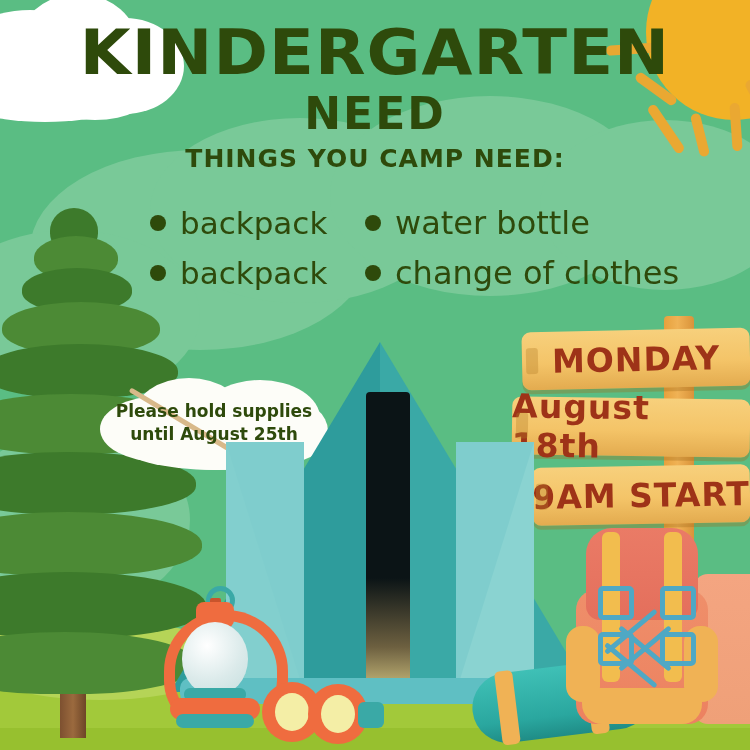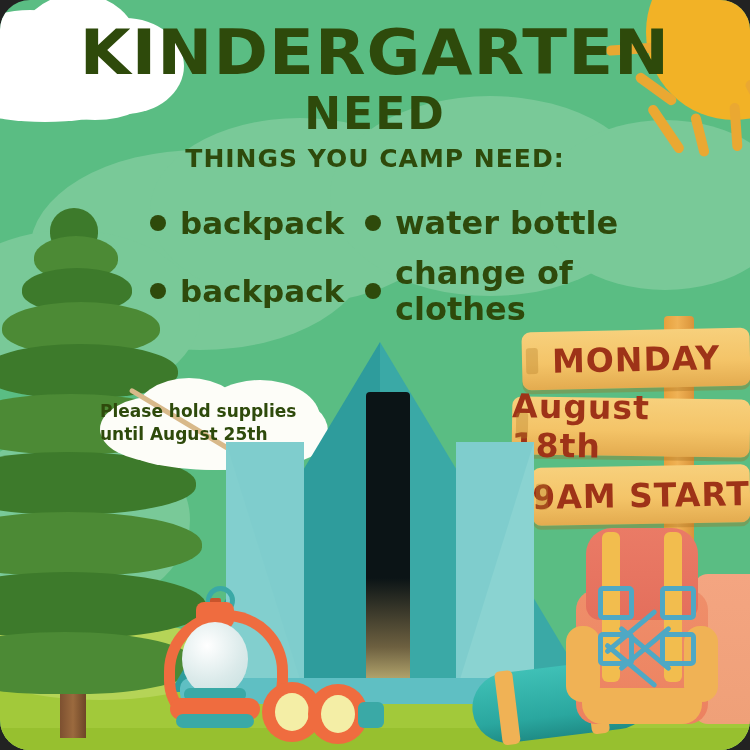--- a/index.html
+++ b/index.html
@@ -1,21 +1,20 @@
 <!DOCTYPE html>
 <html><head>
 <meta charset="utf-8">
 <style>
   html,body{margin:0;padding:0;background:#222;}
   #poster{
     position:relative;width:750px;height:750px;overflow:hidden;
     background:#5abd83;
     font-family:"DejaVu Sans","Liberation Sans",sans-serif;
     user-select:none;
-    border-radius:30px;
   }
   
   .bg-layer{position:absolute;inset:0;overflow:hidden;}
   .soft-cloud{position:absolute;background:#79c998;border-radius:50%;}
   .white-cloud{position:absolute;background:#ffffff;border-radius:50%;}
   .sun{position:absolute;background:#f2b226;border-radius:50%;}
   .ray{position:absolute;background:#eaa832;border-radius:6px;}
   .ground{position:absolute;left:0;bottom:0;width:750px;height:92px;background:#a2c93a;}
   .ground-hill{position:absolute;background:#b5d457;border-radius:50%;}
   .ground-dark{position:absolute;left:0;bottom:0;width:750px;height:22px;background:#97c02f;}
@@ -38,30 +37,30 @@
     color:#2e4a0b;
   }
   .supply-grid{
     position:absolute;left:150px;top:205px;width:540px;
     display:grid;grid-template-columns:205px 1fr;
     row-gap:14px;column-gap:10px;
   }
   .supply-item{display:flex;align-items:center;gap:14px;}
   .dot{width:16px;height:16px;border-radius:50%;background:#2e4a0b;flex:0 0 auto;}
   .supply-label{
-    font-size:31px;line-height:36px;color:#2e4a0b;font-weight:700;
+    font-size:31px;line-height:36px;color:#2e4a0b;font-weight:400;
     font-family:"DejaVu Sans","Liberation Sans",sans-serif;
   }
   .supply-item.big .supply-label{font-size:32px;}
 
   
   .note-bubble{position:absolute;left:100px;top:378px;width:228px;height:92px;}
   .note-bubble .b{position:absolute;background:#fdfdf8;border-radius:50%;}
   .note-text{
-    position:absolute;left:0;top:22px;width:228px;
+    position:absolute;left:0;top:22px;width:228px;text-align:center;
     font-size:17px;line-height:23px;font-weight:700;color:#2e4a0b;
     z-index:3;
   }
 
   
   .signpost{position:absolute;left:512px;top:316px;width:238px;height:300px;}
   .post{position:absolute;left:152px;top:0;width:30px;height:300px;
         background:linear-gradient(90deg,#e6a13d,#f0b255 45%,#d9933a);border-radius:4px;}
   .plank{
     position:absolute;height:58px;border-radius:9px;

